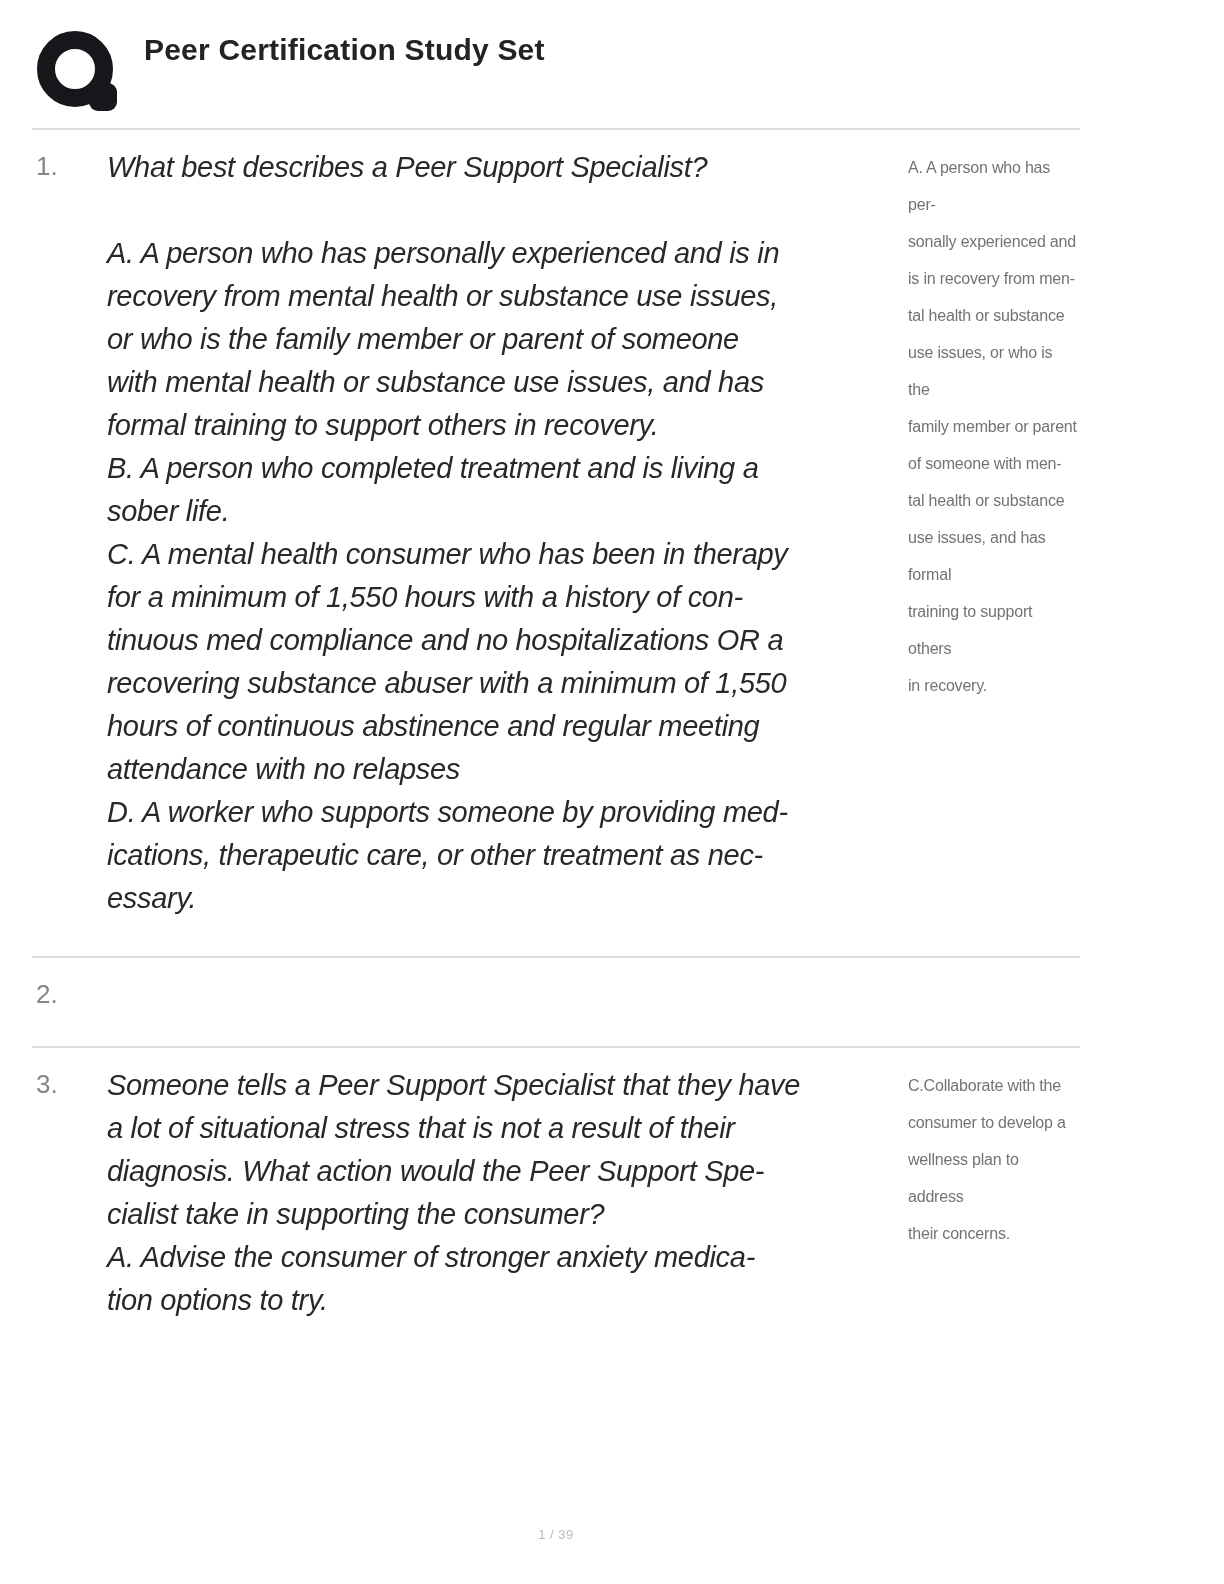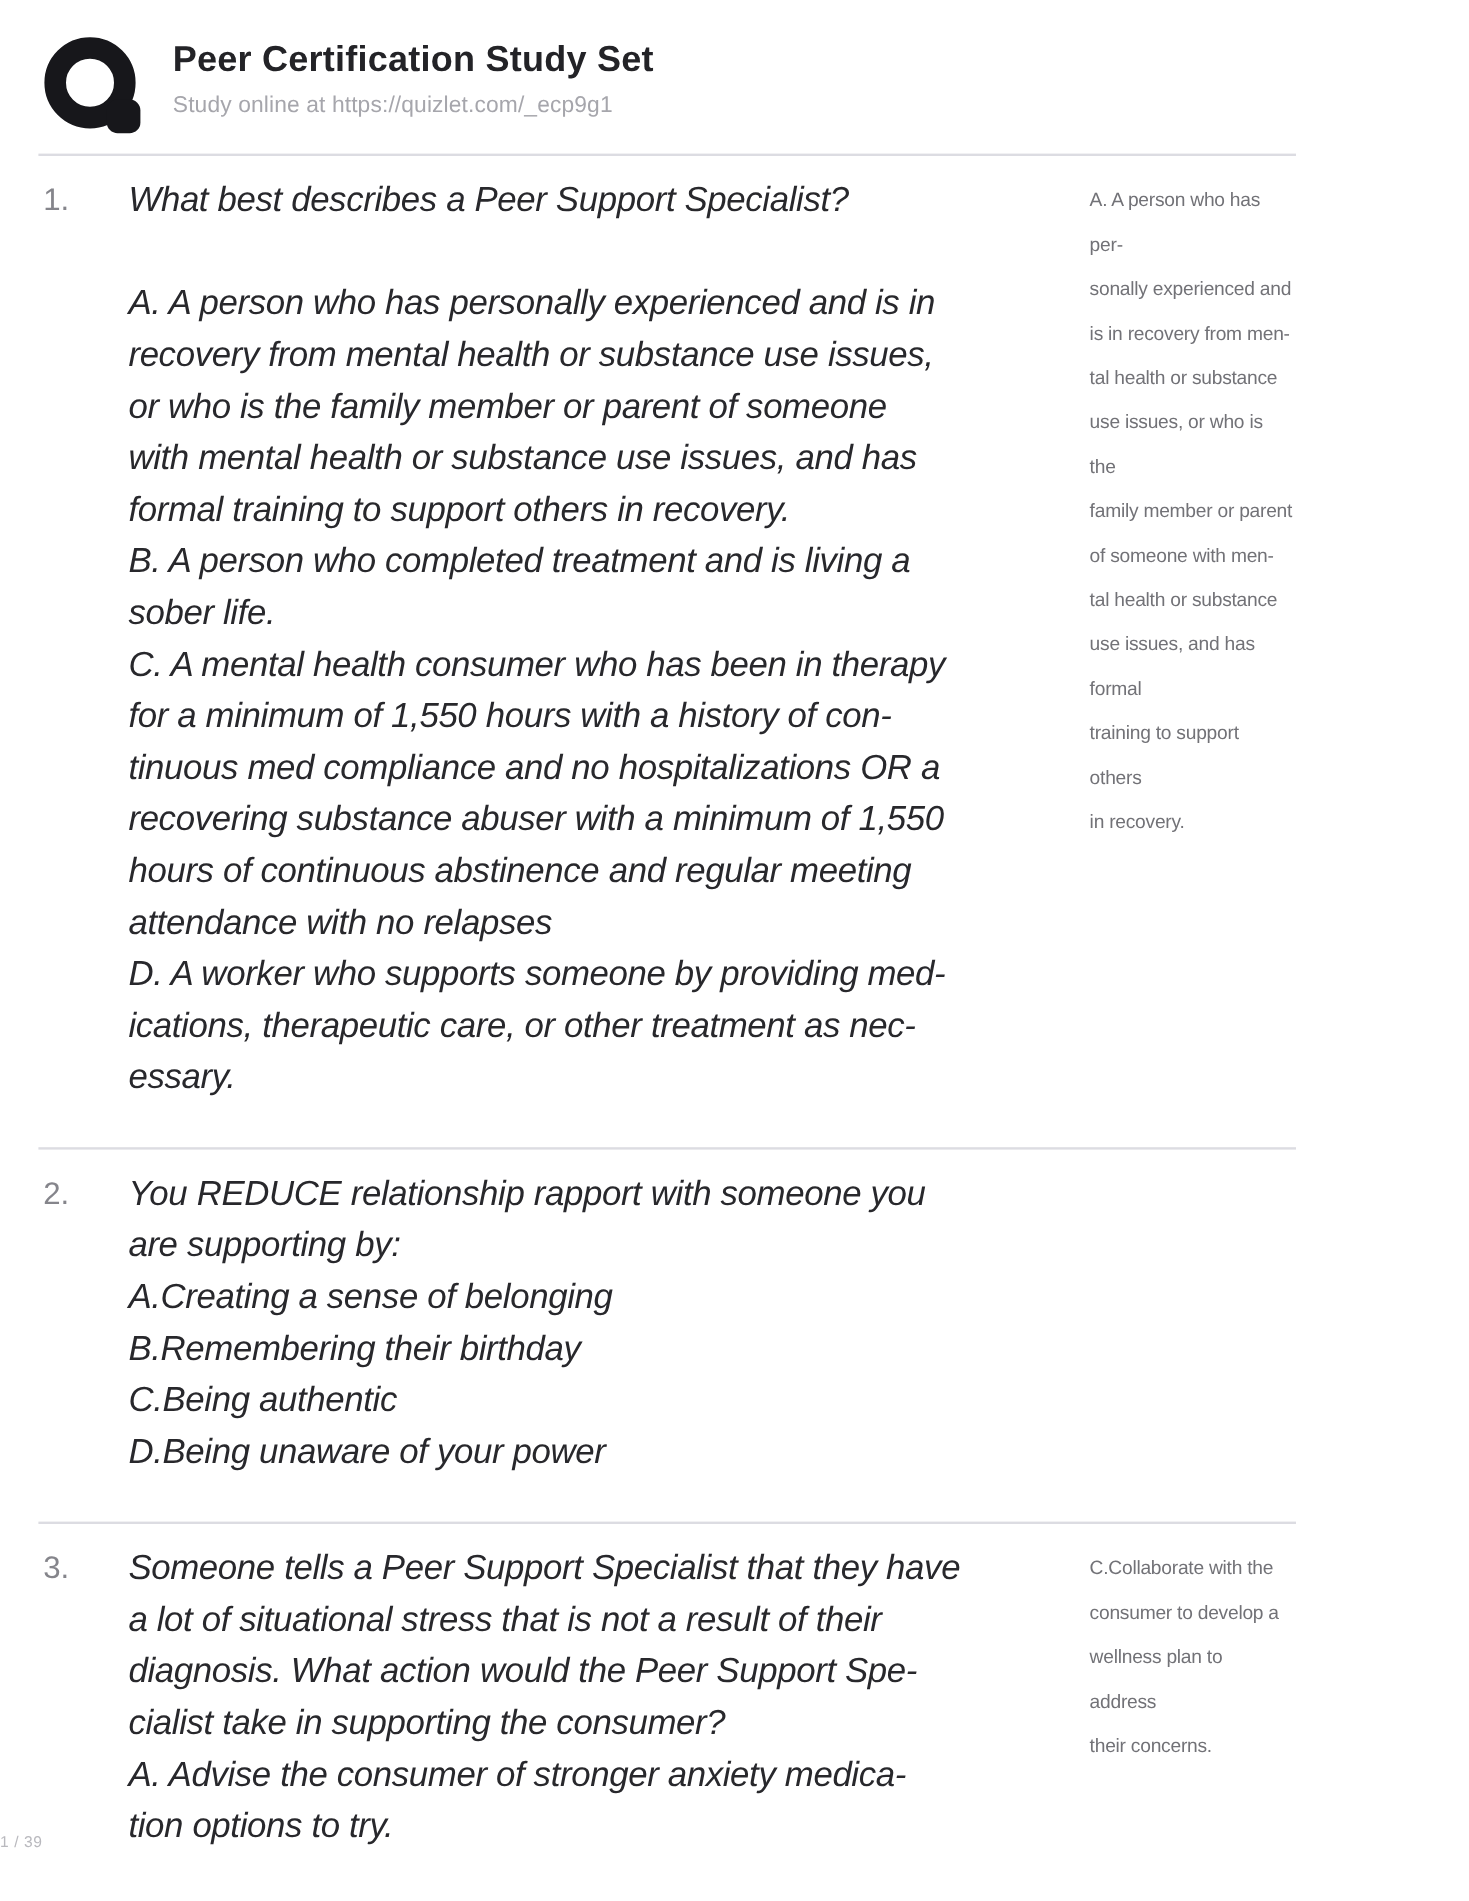--- a/index.html
+++ b/index.html
@@ -68,40 +68,40 @@
     font-weight: 400;
     white-space: pre-line;
     letter-spacing: -0.2px;
     padding-top: 3px;
   }
   .footer {
     position: absolute;
     bottom: 42px;
     left: 0;
     width: 100%;
+    text-align: center;
     font-size: 13px;
     color: #b9b9be;
     letter-spacing: 0.5px;
   }
 </style>
 </head>
 <body>
 
 <div class="page">
 
   <div class="header">
     <div class="logo">
       <svg viewBox="0 0 88 88" width="88" height="88" aria-hidden="true">
         <circle cx="41" cy="41" r="29" fill="none" stroke="#17171b" stroke-width="18"></circle>
         <rect x="55" y="55" width="28" height="28" rx="9" fill="#17171b"></rect>
       </svg>
     </div>
     <div class="header-text">
       <div class="title">Peer Certification Study Set</div>
-      <div class="subtitle">Study online at https://quizlet.com/_ecp9g1</div>
     </div>
   </div>
 
   <hr class="divider">
 
   <div>
 
     <div class="qblock">
       <div class="qnum">1.</div>
       <div class="qtext">What best describes a Peer Support Specialist?
@@ -132,26 +132,20 @@
 tal health or substance
 use issues, and has formal
 training to support others
 in recovery.</div>
     </div>
 
     <hr class="divider">
 
     <div class="qblock">
       <div class="qnum">2.</div>
-      <div class="qtext">You REDUCE relationship rapport with someone you
-are supporting by:
-A.Creating a sense of belonging
-B.Remembering their birthday
-C.Being authentic
-D.Being unaware of your power</div>
     </div>
 
     <hr class="divider">
 
     <div class="qblock">
       <div class="qnum">3.</div>
       <div class="qtext">Someone tells a Peer Support Specialist that they have
 a lot of situational stress that is not a result of their
 diagnosis. What action would the Peer Support Spe-
 cialist take in supporting the consumer?

